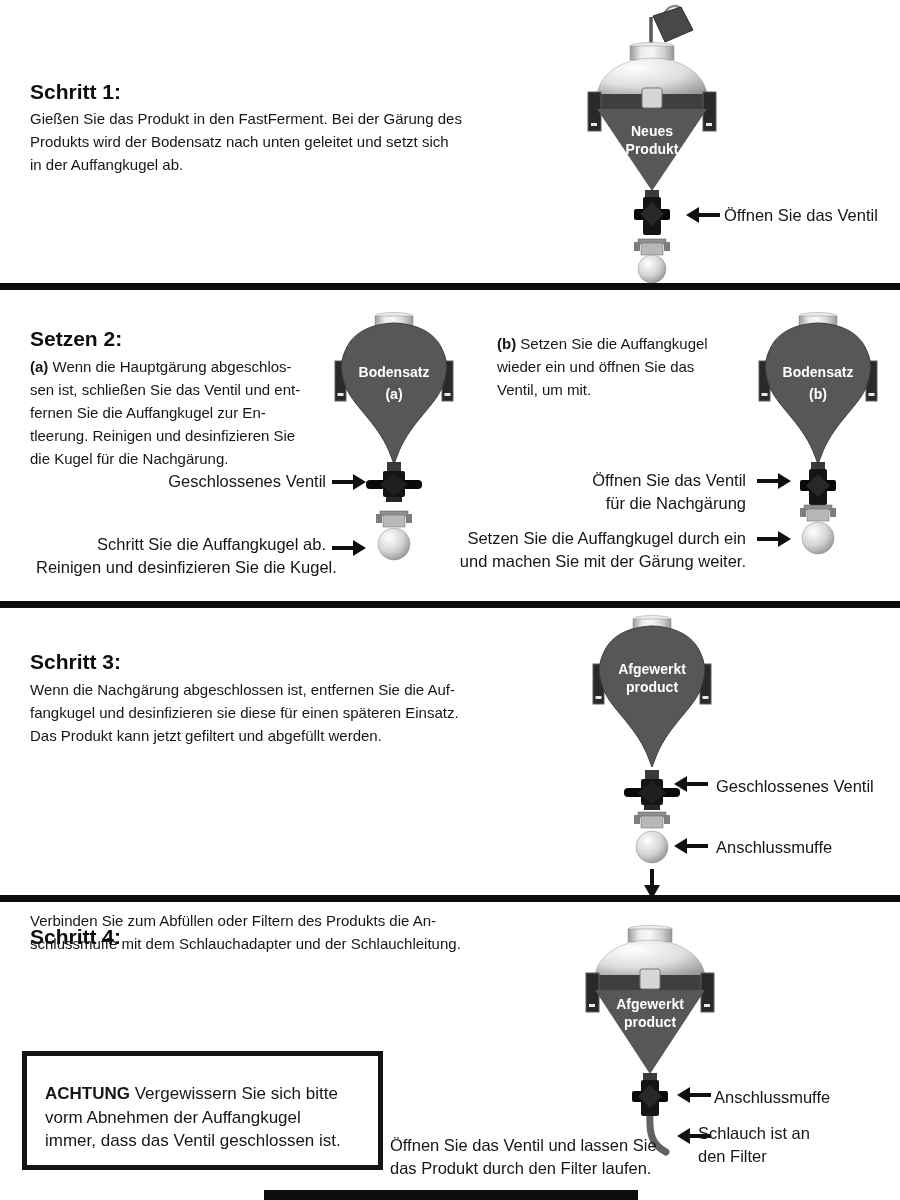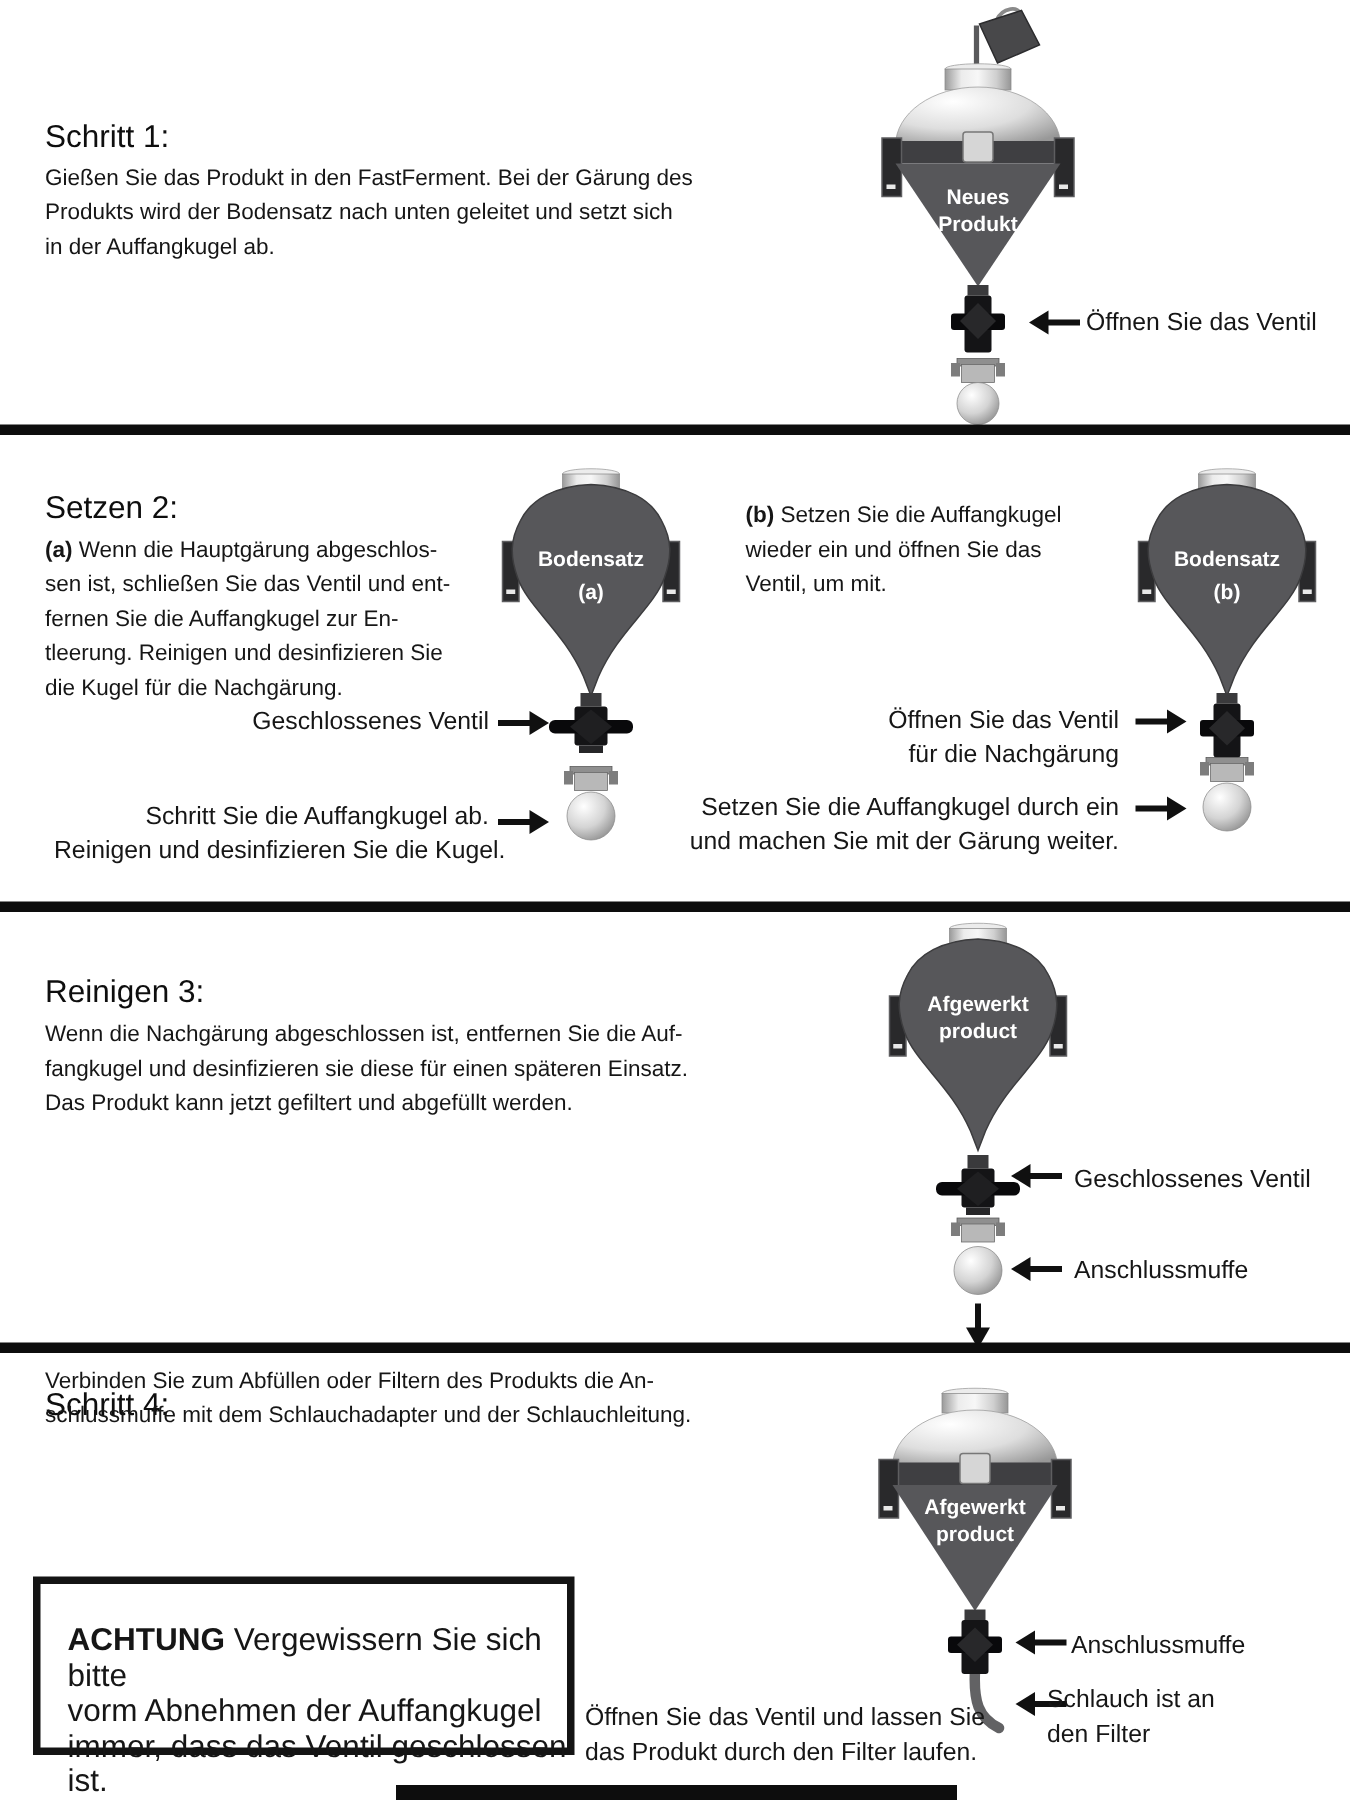--- a/index.html
+++ b/index.html
@@ -1,26 +1,26 @@
 <!DOCTYPE html>
 <html><head>
 <meta charset="utf-8">
 <style>
   html,body{margin:0;padding:0;}
   body{width:900px;height:1200px;background:#ffffff;position:relative;overflow:hidden;
        font-family:"Liberation Sans", sans-serif;color:#111;}
   .abs{position:absolute;}
-  .step-title{font-size:21px;font-weight:normal;color:#0e0e0e;white-space:pre;}
+  .step-title{font-size:21px;font-weight:bold;color:#0e0e0e;white-space:pre;}
   .para{font-size:15px;line-height:23px;color:#161616;white-space:pre-line;}
   .callout{font-size:16.5px;line-height:23px;color:#161616;white-space:pre;}
   .callout.right{text-align:right;}
   .divider{position:absolute;left:0;width:900px;height:7px;background:#0d0d0d;}
   .warnbox{position:absolute;left:22px;top:1051px;width:361px;height:119px;
            border:5px solid #141414;box-sizing:border-box;background:#fff;}
-  .warnbox .para{position:absolute;left:18px;top:26px;font-size:21px;line-height:23.5px;}
+  .warnbox .para{position:absolute;left:18px;top:26px;font-size:17px;line-height:23.5px;}
   
   .arrow{position:absolute;width:34px;height:16px;}
   .arrow .shaft{position:absolute;top:6px;height:4px;background:#101010;}
   .arrow.l .shaft{left:11px;right:0;}
   .arrow.r .shaft{left:0;right:11px;}
   .arrow .head{position:absolute;top:0;width:0;height:0;
                border-top:8px solid transparent;border-bottom:8px solid transparent;}
   .arrow.l .head{left:0;border-right:13px solid #101010;}
   .arrow.r .head{right:0;border-left:13px solid #101010;}
   svg text{font-family:"Liberation Sans", sans-serif;font-weight:bold;fill:#ffffff;}
@@ -175,21 +175,21 @@
   </div>
 <div class="abs callout right" style="left:450px;top:527px;width:296px">Setzen Sie die Auffangkugel durch ein
 und machen Sie mit der Gärung weiter.</div>
 <div class="arrow r abs" style="left:757px;top:531px">
     <span class="shaft"></span>
     <span class="head"></span>
   </div>
 
 <div class="divider" style="top:601px"></div>
 
-<div class="abs step-title" style="left:30px;top:650px">Reinigen 3:</div>
+<div class="abs step-title" style="left:30px;top:650px">Schritt 3:</div>
 <div class="abs para" style="left:30px;top:678px">Wenn die Nachgärung abgeschlossen ist, entfernen Sie die Auf-
 fangkugel und desinfizieren sie diese für einen späteren Einsatz.
 Das Produkt kann jetzt gefiltert und abgefüllt werden.</div>
 
 <svg class="abs" style="left:592px;top:614px" width="120" height="290" viewBox="0 0 120 290">
   <ellipse cx="60" cy="5" rx="19" ry="3.5" fill="#ececec" stroke="#999" stroke-width="0.5"></ellipse>
   <rect x="41" y="5" width="38" height="10" fill="url(#gradLid)" stroke="#8a8a8a" stroke-width="0.5"></rect>
   <rect x="1" y="50" width="11" height="40" fill="#29292b" stroke="#5e5e60"></rect>
   <rect x="108" y="50" width="11" height="40" fill="#29292b" stroke="#5e5e60"></rect>
   <rect x="3.5" y="82" width="6" height="3" fill="#e8e8e8"></rect>

